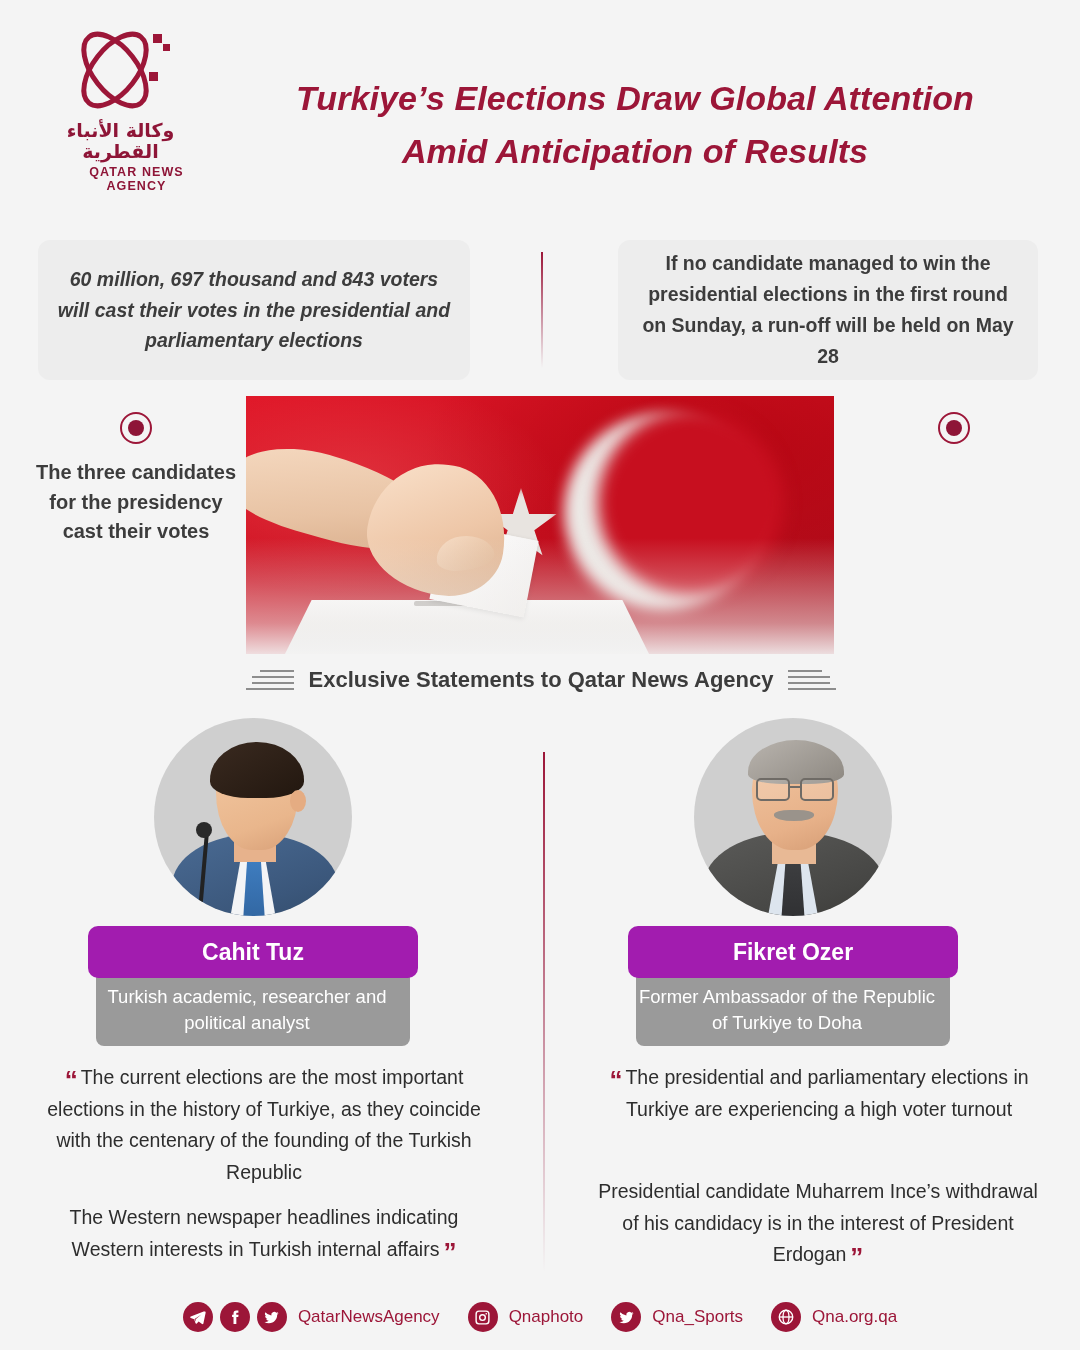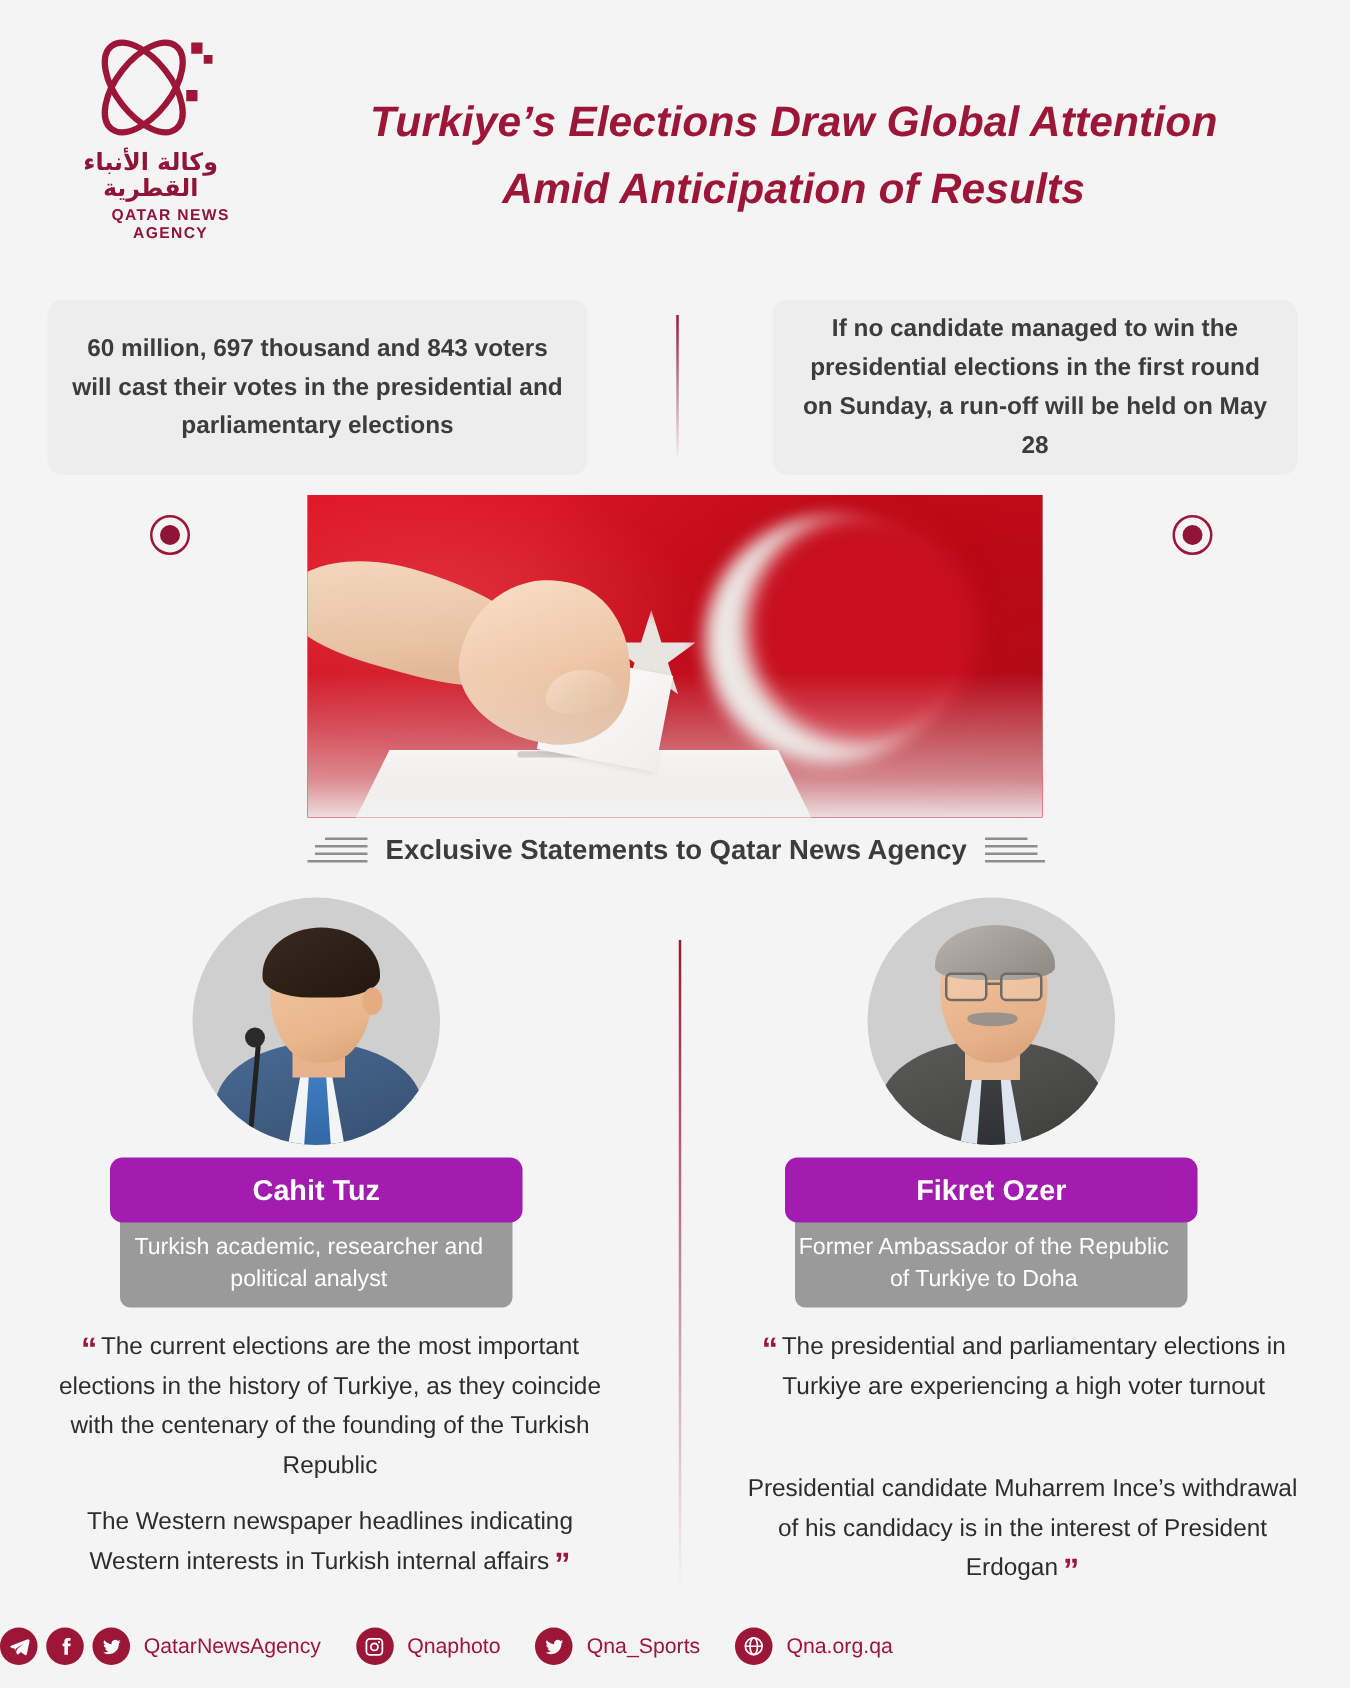--- a/index.html
+++ b/index.html
@@ -87,21 +87,21 @@
     padding: 14px 18px;
   }
   .fact-box p {
     margin: 0;
     font-size: 19.5px;
     line-height: 1.58;
     color: #3c3c3c;
     font-weight: bold;
     text-align: center;
   }
-  #fact-left  { left: 38px;  top: 240px; width: 432px; height: 140px; }
+  #fact-left  { left: 38px;  top: 240px; width: 432px; height: 140px; font-style: italic; }
   #fact-right { left: 618px; top: 240px; width: 420px; height: 140px; }
 
   .divider-v {
     position: absolute;
     width: 2px;
     background: linear-gradient(to bottom, #9C1638 0%, #c98fa0 55%, rgba(244,244,244,0) 100%);
   }
   #divider-top { left: 541px; top: 252px; height: 116px; }
   #divider-bottom { left: 543px; top: 752px; height: 520px; }
 
@@ -463,21 +463,21 @@
   #quote-r1 { left: 598px; top: 1062px; width: 442px; }
   #quote-r2 { left: 592px; top: 1176px; width: 452px; }
 
   
   .footer {
     position: absolute;
     left: 0; bottom: 18px;
     width: 1080px;
     display: flex;
     align-items: center;
-    justify-content: flex-start;
+    justify-content: center;
     gap: 0px;
   }
   .social-group {
     display: flex;
     align-items: center;
     gap: 7px;
     margin-right: 28px;
   }
   .social-group:last-child { margin-right: 0; }
   .sicon {
@@ -531,20 +531,21 @@
   </div>
   <div class="fact-box" id="fact-right">
     <p>If no candidate managed to win the presidential elections in the first round on Sunday, a run-off will be held on May 28</p>
   </div>
   <div class="divider-v" id="divider-top"></div>
 
   <div class="bullet-col" id="bullet-left">
     <div class="bullet-icon">
         <i></i>
       </div>
+    <div class="bullet-text">The three candidates for the presidency cast their votes</div>
   </div>
   <div class="bullet-col" id="bullet-right">
     <div class="bullet-icon">
         <i></i>
       </div>
   </div>
 
   <div class="photo-main">
     <div class="flagbg"></div>
     <div class="crescent"></div>

